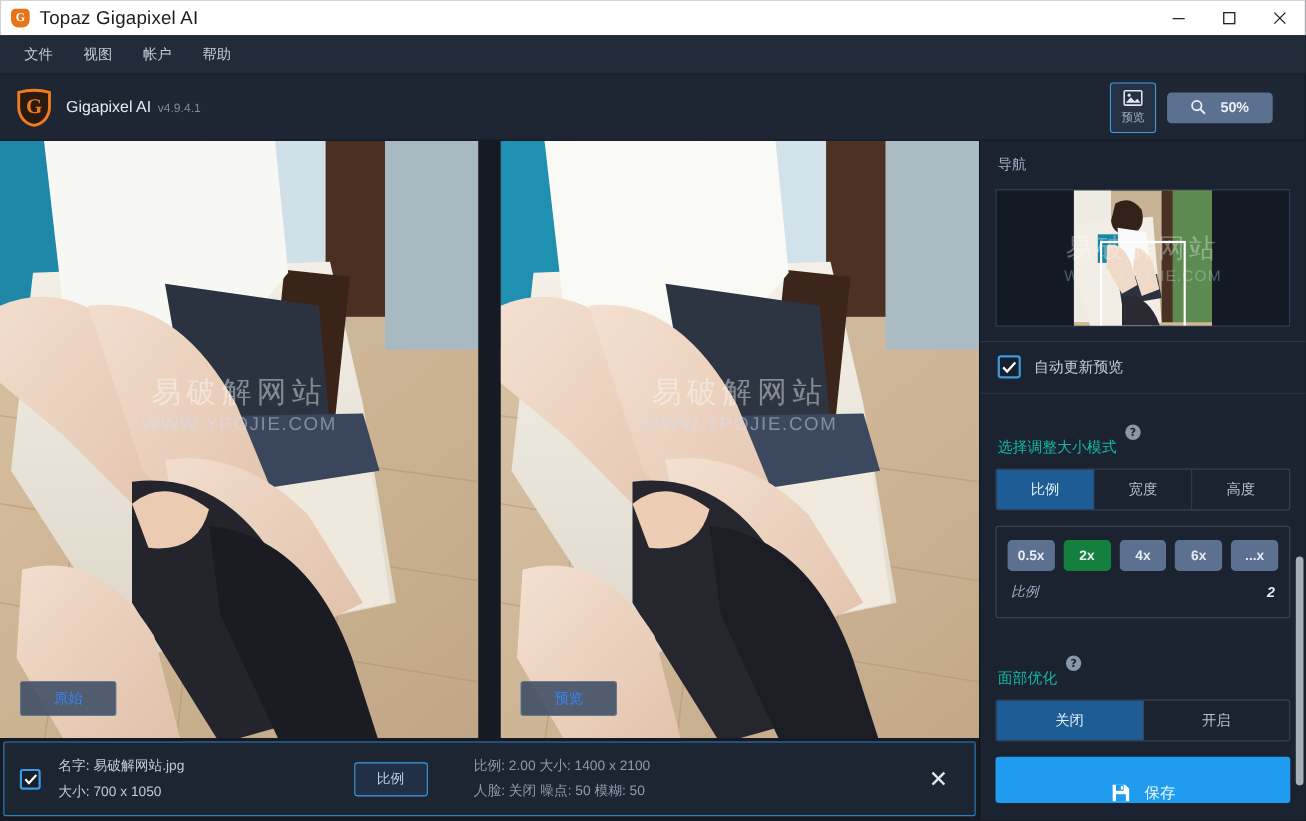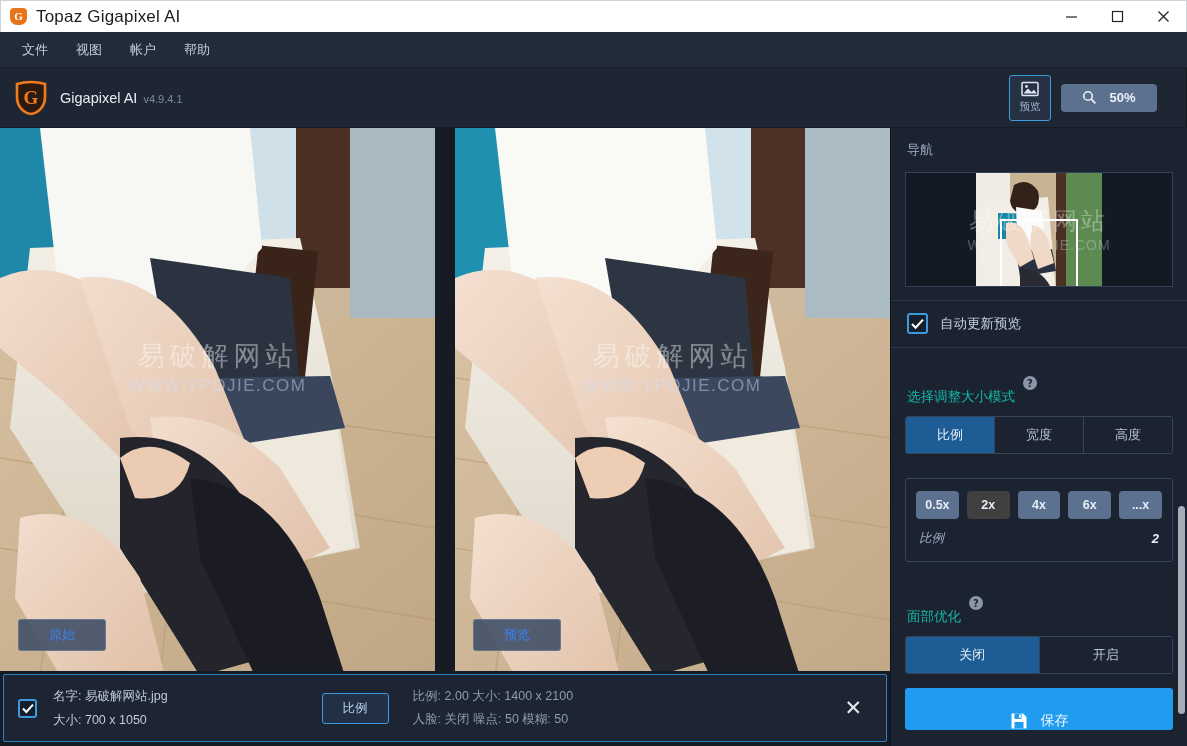--- a/index.html
+++ b/index.html
@@ -134,21 +134,21 @@
     width: 19px; height: 19px; border: 2px solid #3d9ae0; border-radius: 3px;
     background: #16202c; display: flex; align-items: center; justify-content: center;
   }
   .fb-meta { display: flex; flex-direction: column; gap: 7px; }
   .fb-meta div { font-size: 12.5px; color: #c1cbd8; }
   .fb-ratio-btn {
     margin-left: 138px;
     border: 1px solid #3d9ae0; border-radius: 3px; background: #223046;
     color: #bcd4ec; font-size: 12.5px; padding: 6px 20px;
   }
-  .fb-info { margin-left: 8px; display: flex; flex-direction: column; gap: 6px; }
+  .fb-info { margin-left: 26px; display: flex; flex-direction: column; gap: 6px; }
   .fb-info div { font-size: 12.5px; color: #8e9cae; }
   .fb-close { margin-left: auto; color: #e3e9f1; font-size: 21px; padding: 0 8px; }
 
   
   .right {
     flex: 1; background: #1b2230; border-left: 1px solid #0f141c;
     display: flex; flex-direction: column; position: relative;
   }
   .sec-title { color: #9fb0c6; font-size: 13px; padding: 13px 16px 13px; }
   .nav-box {
@@ -190,29 +190,29 @@
   }
   .seg {
     flex: 1; text-align: center; padding: 9px 0; font-size: 13px;
     color: #b8c4d3; background: #1b2230;
     border-right: 1px solid #36455c;
   }
   .seg:last-child { border-right: none; }
   .seg.active { background: #1d5c94; color: #e8f1fb; }
 
   .scale-box {
-    margin: 24px 14px 0; border: 1px solid #36455c; border-radius: 3px;
+    margin: 14px 14px 0; border: 1px solid #36455c; border-radius: 3px;
     background: #1b2230; padding: 12px 10px 14px;
   }
   .scale-row { display: flex; gap: 8px; }
   .chip {
     flex: 1; text-align: center; padding: 7px 0; border-radius: 4px;
     font-size: 12.5px; font-weight: bold; color: #e6edf6; background: #5c7090;
   }
-  .chip.active { background: #404040; }
+  .chip.active { background: #15803d; }
   .scale-foot {
     display: flex; justify-content: space-between; align-items: center;
     margin-top: 11px; padding: 0 3px;
   }
   .scale-foot .k { color: #9fb0c6; font-size: 12.5px; font-style: italic; }
   .scale-foot .v { color: #e6edf6; font-size: 13px; font-weight: bold; font-style: italic; }
 
   .face-group { padding: 18px 14px 0; }
 
   .save-area { margin-top: auto; padding: 14px 14px 16px; }

